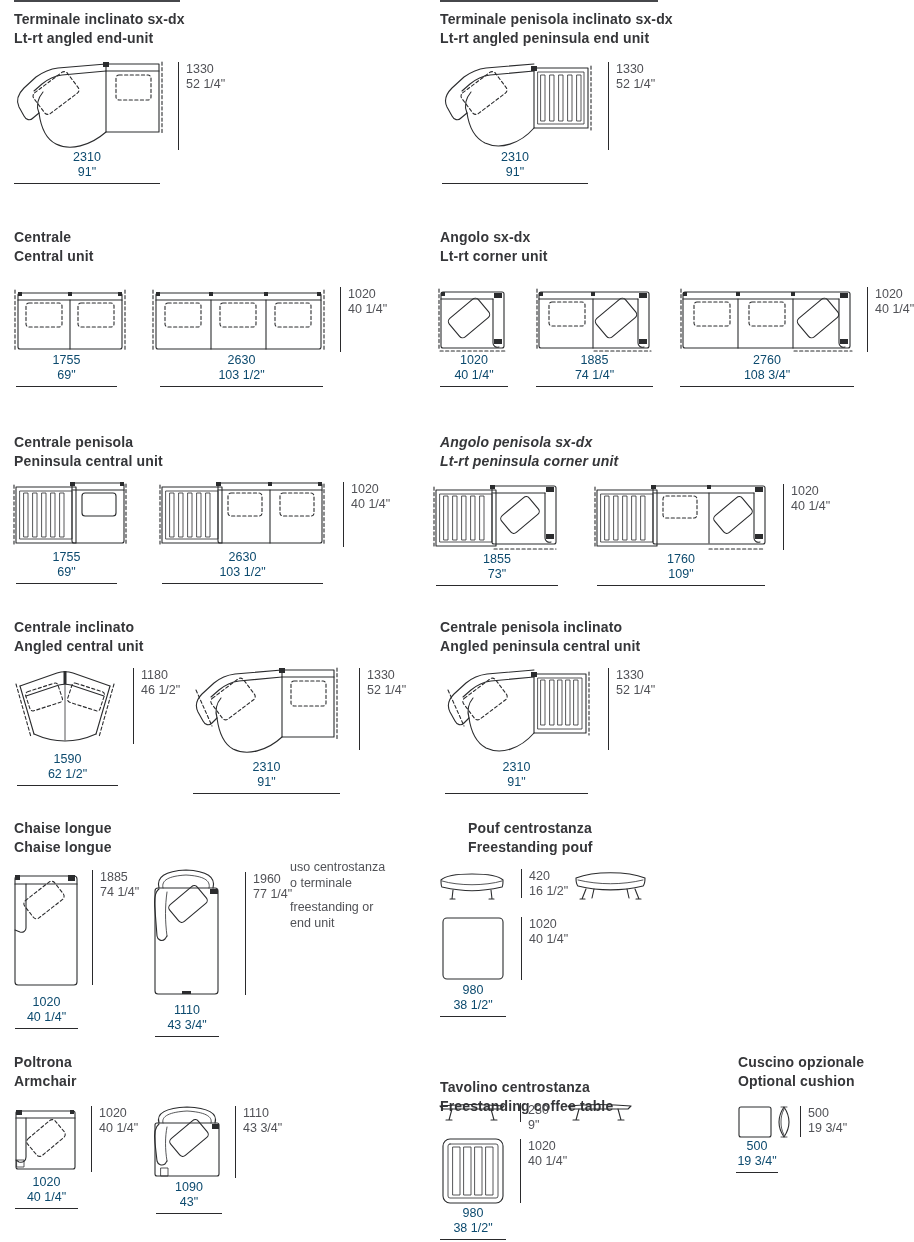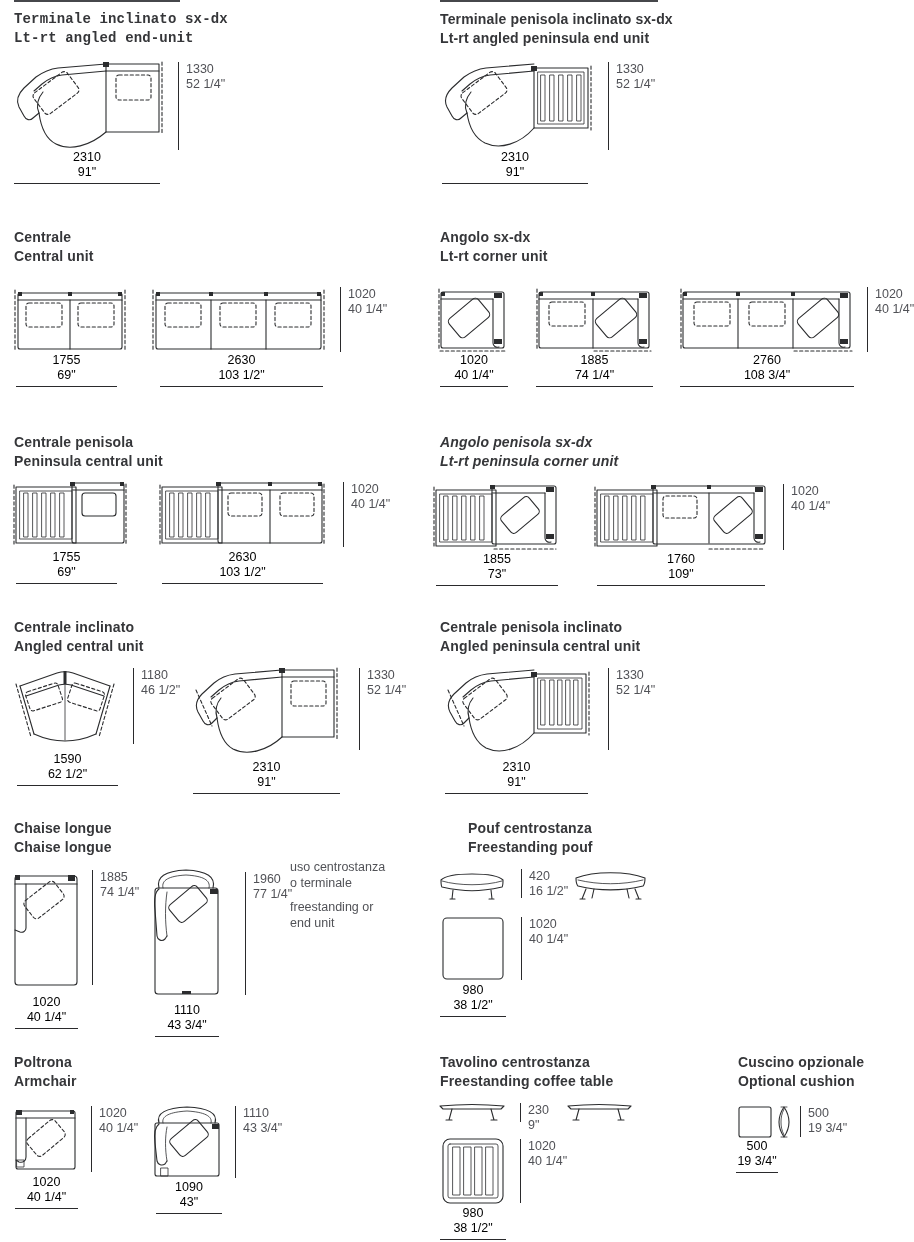--- a/index.html
+++ b/index.html
@@ -11,35 +11,35 @@
     overflow:hidden;
   }
   .artifact { position:absolute; top:0; height:2px; background:#46474b; }
   .sec-title { position:absolute; font-size:14px; font-weight:700; line-height:19px; letter-spacing:.15px; color:#353639; }
   .fig { position:absolute; }
   svg { display:block; overflow:visible; }
   .ln { fill:none; stroke:#2b2c2e; stroke-width:1.1; stroke-linecap:round; stroke-linejoin:round; }
   .lt { stroke-width:0.8; }
   .d  { stroke-dasharray:3.2 2.4; }
   .fm { fill:#2b2c2e; stroke:none; }
-  .wdim { position:absolute; font-size:12.5px; line-height:15px; text-align:center; color:#000000; white-space:nowrap; }
+  .wdim { position:absolute; font-size:12.5px; line-height:15px; text-align:center; color:#0c4a6e; white-space:nowrap; }
   .wdim .rule { height:0; border-bottom:1.2px solid #2a2a2c; margin-top:3px; }
   .hdim { position:absolute; display:flex; align-items:flex-start; }
   .hdim .vline { width:0; border-left:1.2px solid #2a2a2c; align-self:stretch; }
   .hdim .htext { margin-left:7px; font-size:12.5px; line-height:15px; color:#515257; white-space:nowrap; }
   .note { position:absolute; font-size:12.5px; line-height:16px; color:#515257; }
   .note .gap { height:8px; }
 </style>
 </head>
 <body>
 
 <div class="artifact" style="left:14px; width:166px;"></div>
 <div class="artifact" style="left:440px; width:218px;"></div>
 
-<div class="sec-title" style="left:14px; top:10px;font-family:Liberation Mono, monospace;">
+<div class="sec-title" style="left:14px; top:10px;">
   <div>Terminale inclinato sx-dx</div>
   <div>Lt-rt angled end-unit</div>
 </div>
 <div class="fig" style="left:10px; top:60px;">
   <svg width="155" height="92" viewBox="0 0 155 92">
     <path class="ln" d="M96 4 L48 8 C40 9 33 12 26 17 L14 28 C8 34 6 41 9 47 L14 56 C16 60 20 61 23 58 L29 53"></path>
     <path class="ln" d="M96 11 L52 15 C44 16 38 19 32 24 L24 31"></path>
     <path class="ln" d="M29 53 C26 46 28 38 33 32"></path>
     <g transform="translate(46 33) rotate(-37)">
         <rect class="ln d" x="-21" y="-13" width="42" height="26" rx="4"></rect>
@@ -623,21 +623,21 @@
       <div>1110</div>
       <div>43 3/4"</div>
     </div>
 </div>
 <div class="wdim" style="left:156px; top:1180px; width:66px;">
   <div>1090</div>
   <div>43"</div>
   <div class="rule"></div>
 </div>
 
-<div class="sec-title" style="left:440px; top:1053px;">
+<div class="sec-title" style="left:440px; top:1078px;">
   <div>Tavolino centrostanza</div>
   <div>Freestanding coffee table</div>
 </div>
 <div class="fig" style="left:439px; top:1101px;">
   <svg width="66" height="23" viewBox="0 0 66 23">
     <path class="ln" d="M1 5 L4 8 H62 L65 5 M1 5 C22 3 44 3 65 5"></path>
     <path class="ln" d="M13 8 L10 19 M7 19 H13 M52 8 L55 19 M52 19 H58"></path>
   </svg>
 </div>
 <div class="hdim" style="left:520px; top:1103px; height:19px;">

